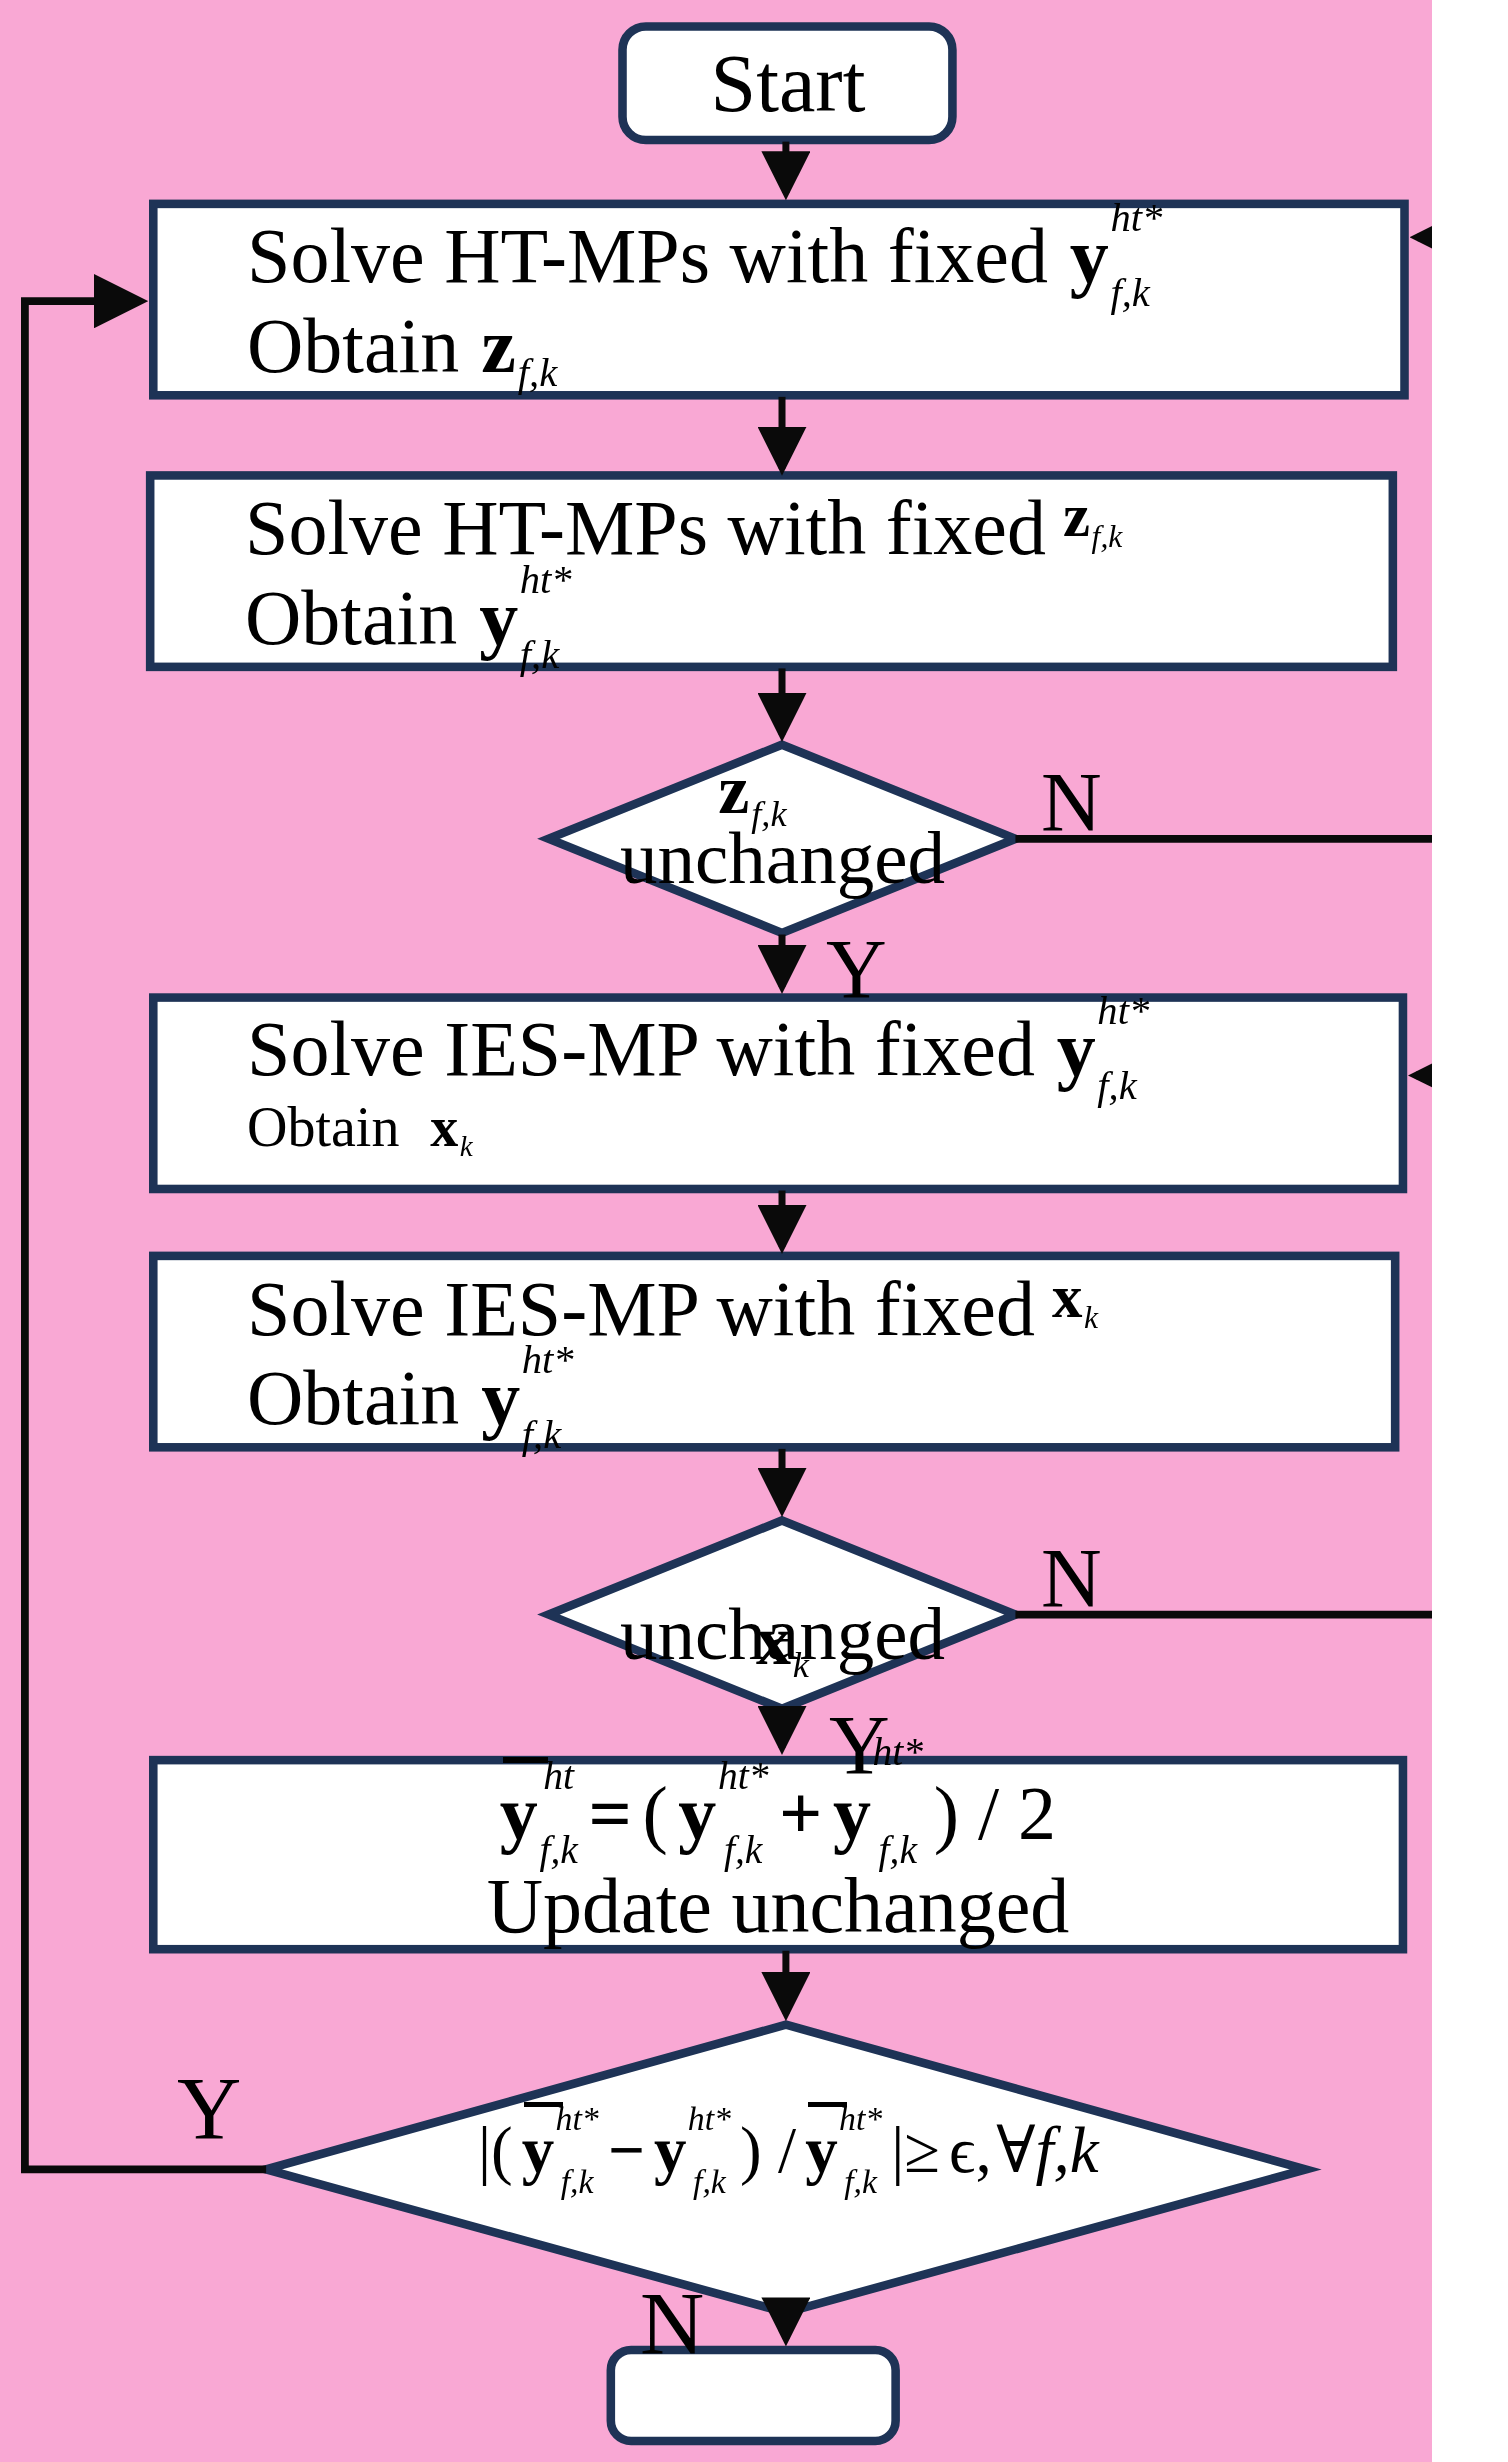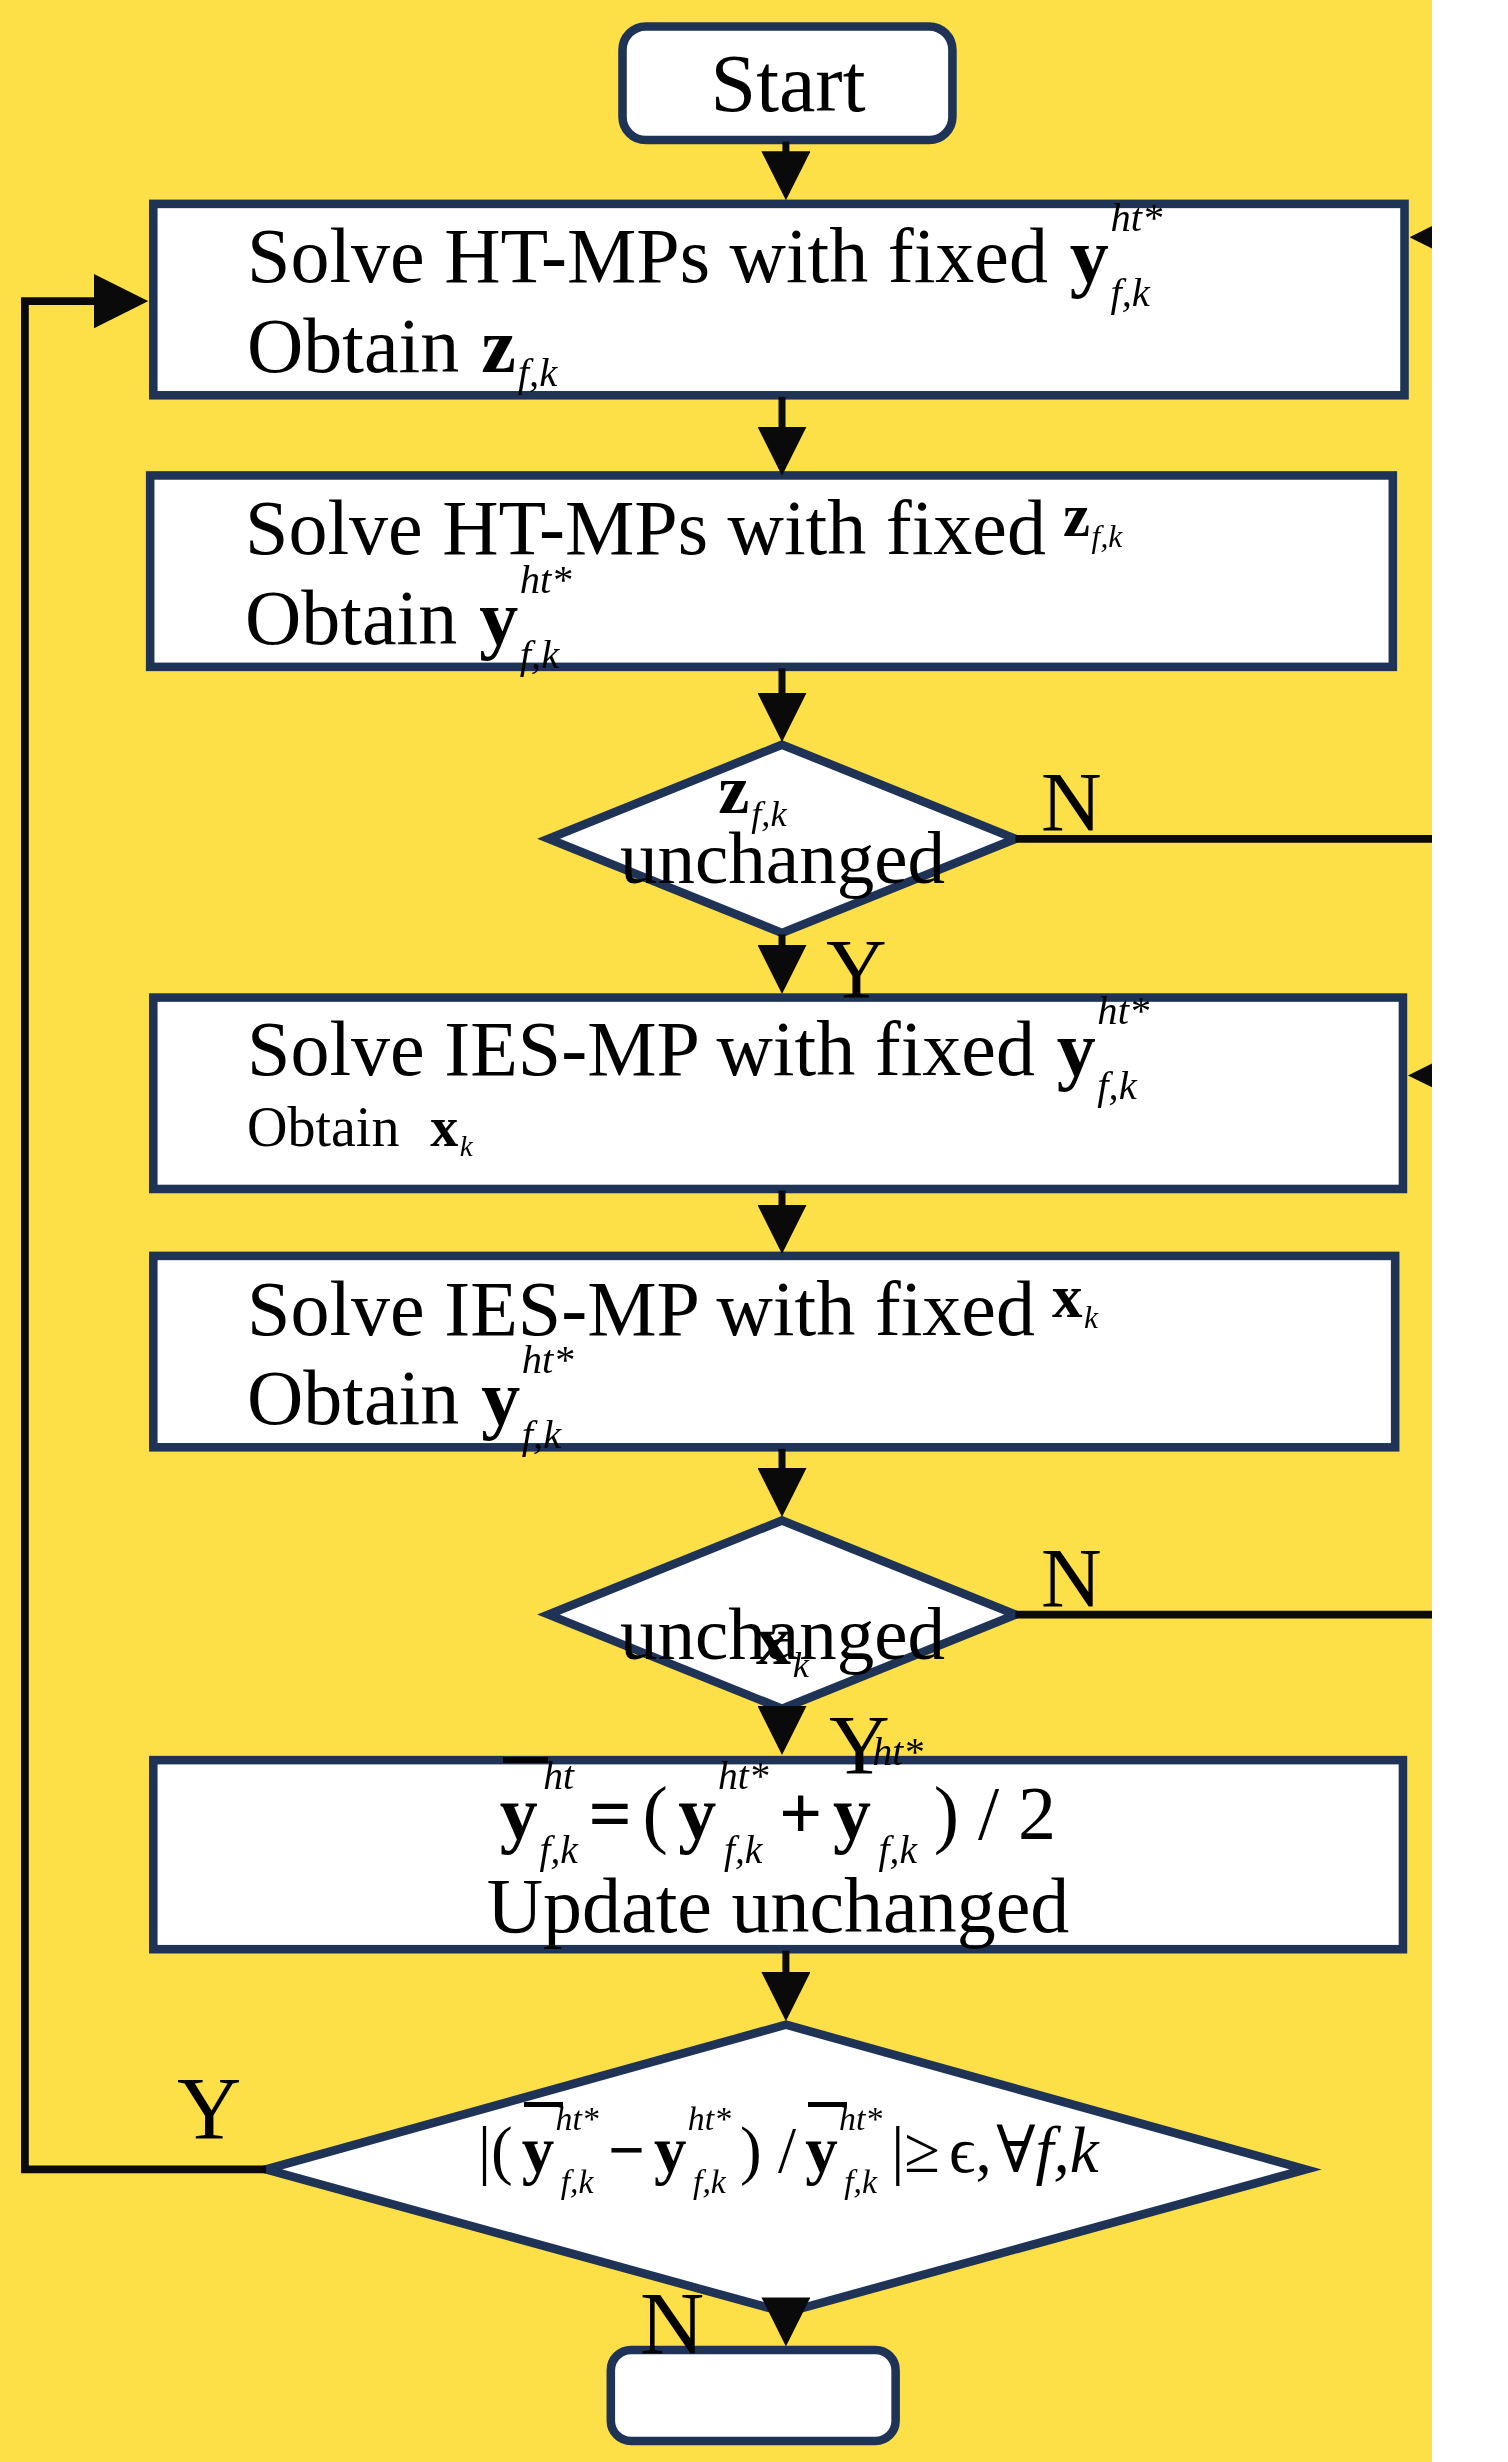--- a/index.html
+++ b/index.html
@@ -1,18 +1,18 @@
 <!DOCTYPE html>
 <html style="font-size:12.5px"><head>
 <meta charset="utf-8">
 <style>
   * { margin:0; padding:0; box-sizing:border-box; }
   html,body { background:#ffffff; }
   .canvas {
-    position:relative; width:1432px; height:2462px; background:#fde047;
+    position:relative; width:1432px; height:2462px; background:#f9a8d4;
     font-family:"Liberation Serif","DejaVu Serif",serif; color:#000;
     overflow:hidden;
   }
   .canvas > svg { position:absolute; left:0; top:0; }
   .txt { position:absolute; white-space:nowrap; line-height:1.12; color:#000; }
   .ctr { text-align:center; }
 
   
   .mt { display:inline-flex; }
   .mb { font-weight:bold; position:relative; font-style:normal; }

